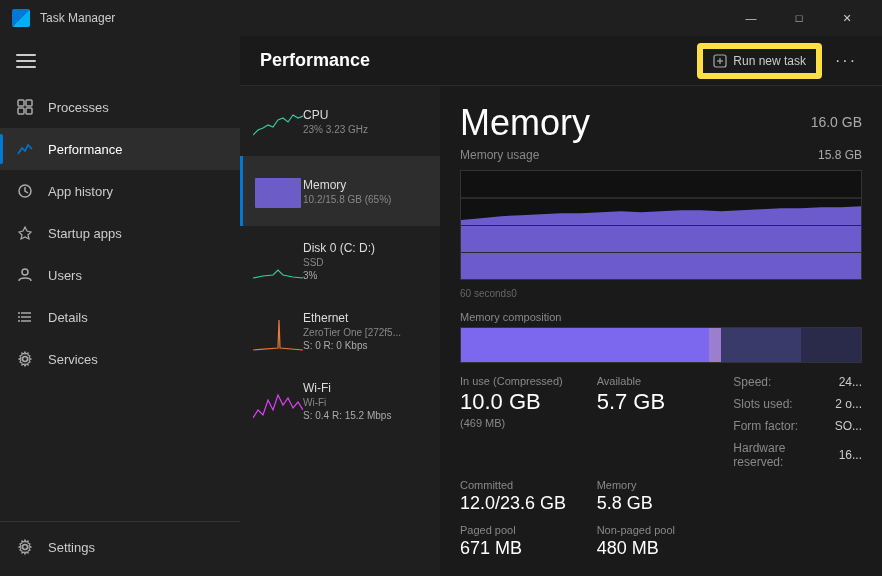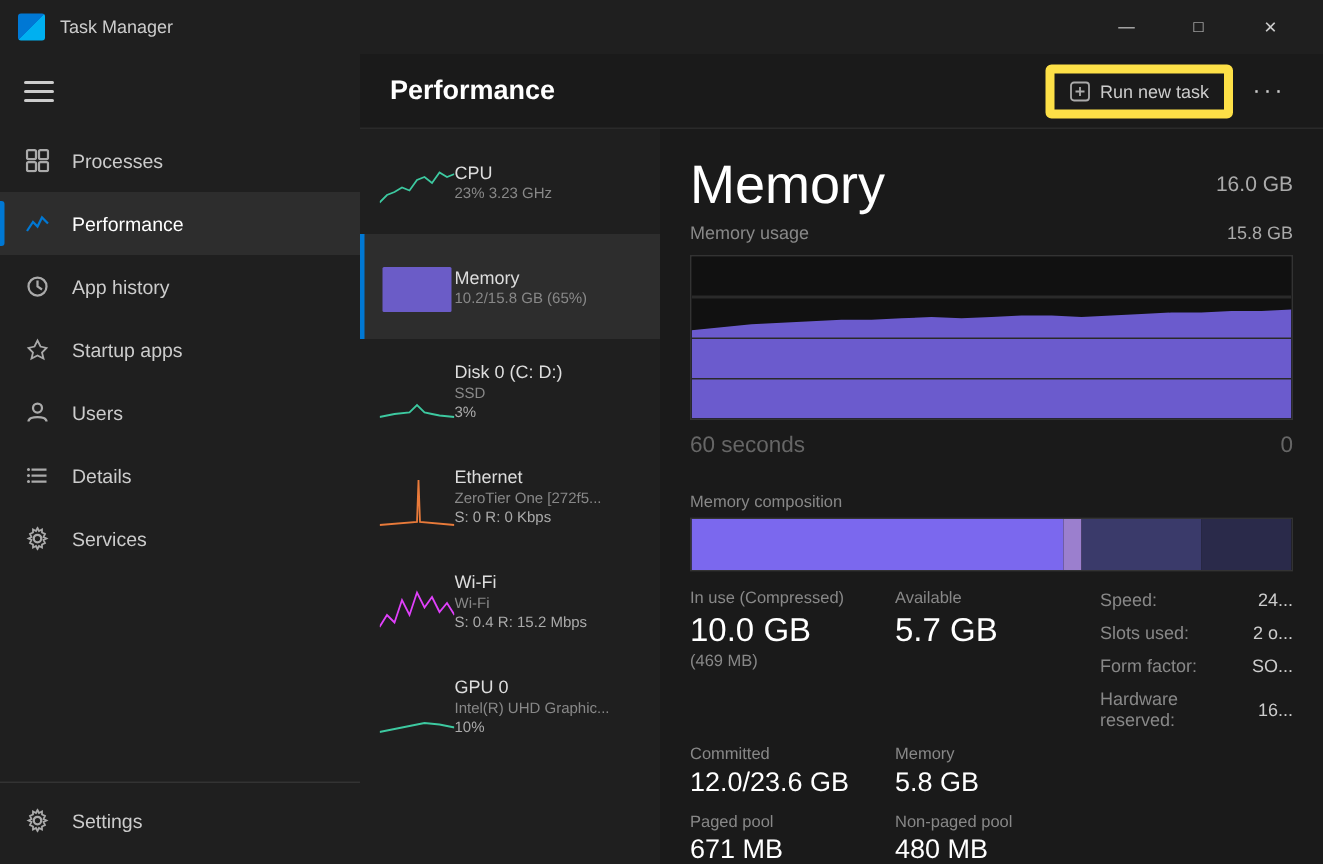--- a/index.html
+++ b/index.html
@@ -299,24 +299,23 @@
     }
     
     .grid-line {
       position: absolute;
       left: 0; right: 0;
       height: 1px;
       background: #2a2a2a;
     }
     .chart-labels {
       display: flex;
-      justify-content: space-between;
-      font-size: 15px;
+      font-size: 10px;
       color: #666;
-      margin-bottom: 24px;
+      margin-bottom: 12px;
     }
 
     
     .composition-label {
       font-size: 11px;
       color: #888;
       margin-bottom: 4px;
     }
     .composition-bar {
       height: 36px;
@@ -566,32 +565,20 @@
               <polyline points="0,38 5,30 10,35 15,20 20,30 25,15 30,25 35,18 40,28 45,22 50,30" fill="none" stroke="#e040fb" stroke-width="1.2"></polyline>
             </svg>
           </div>
           <div class="device-info">
             <div class="device-name">Wi-Fi</div>
             <div class="device-sub">Wi-Fi</div>
             <div class="device-val">S: 0.4 R: 15.2 Mbps</div>
           </div>
         </div>
 
-        <div class="device-item">
-          <div class="device-chart">
-            <svg width="50" height="42" viewBox="0 0 50 42">
-              <polyline points="0,38 10,36 20,34 30,32 40,33 50,35" fill="none" stroke="#3dc9a0" stroke-width="1.2"></polyline>
-            </svg>
-          </div>
-          <div class="device-info">
-            <div class="device-name">GPU 0</div>
-            <div class="device-sub">Intel(R) UHD Graphic...</div>
-            <div class="device-val">10%</div>
-          </div>
-        </div>
 
       </div>
 
       <div class="detail-panel">
 
         <div class="detail-header">
           <span class="detail-title">Memory</span>
           <span class="detail-total">16.0 GB</span>
         </div>
 

